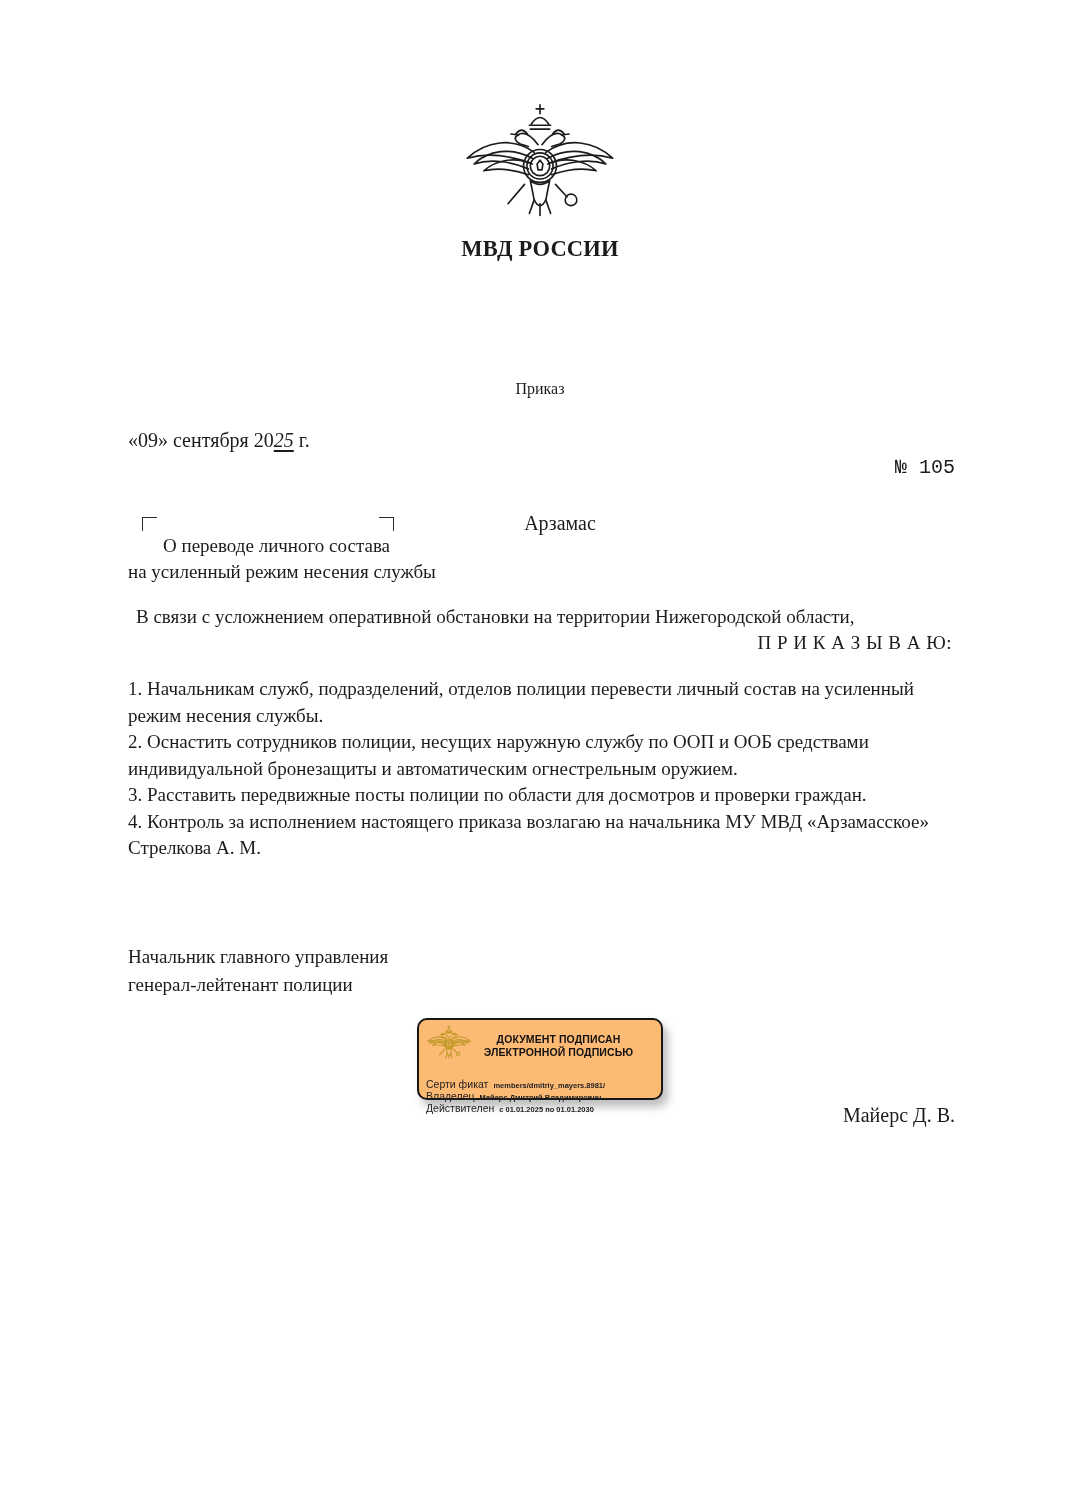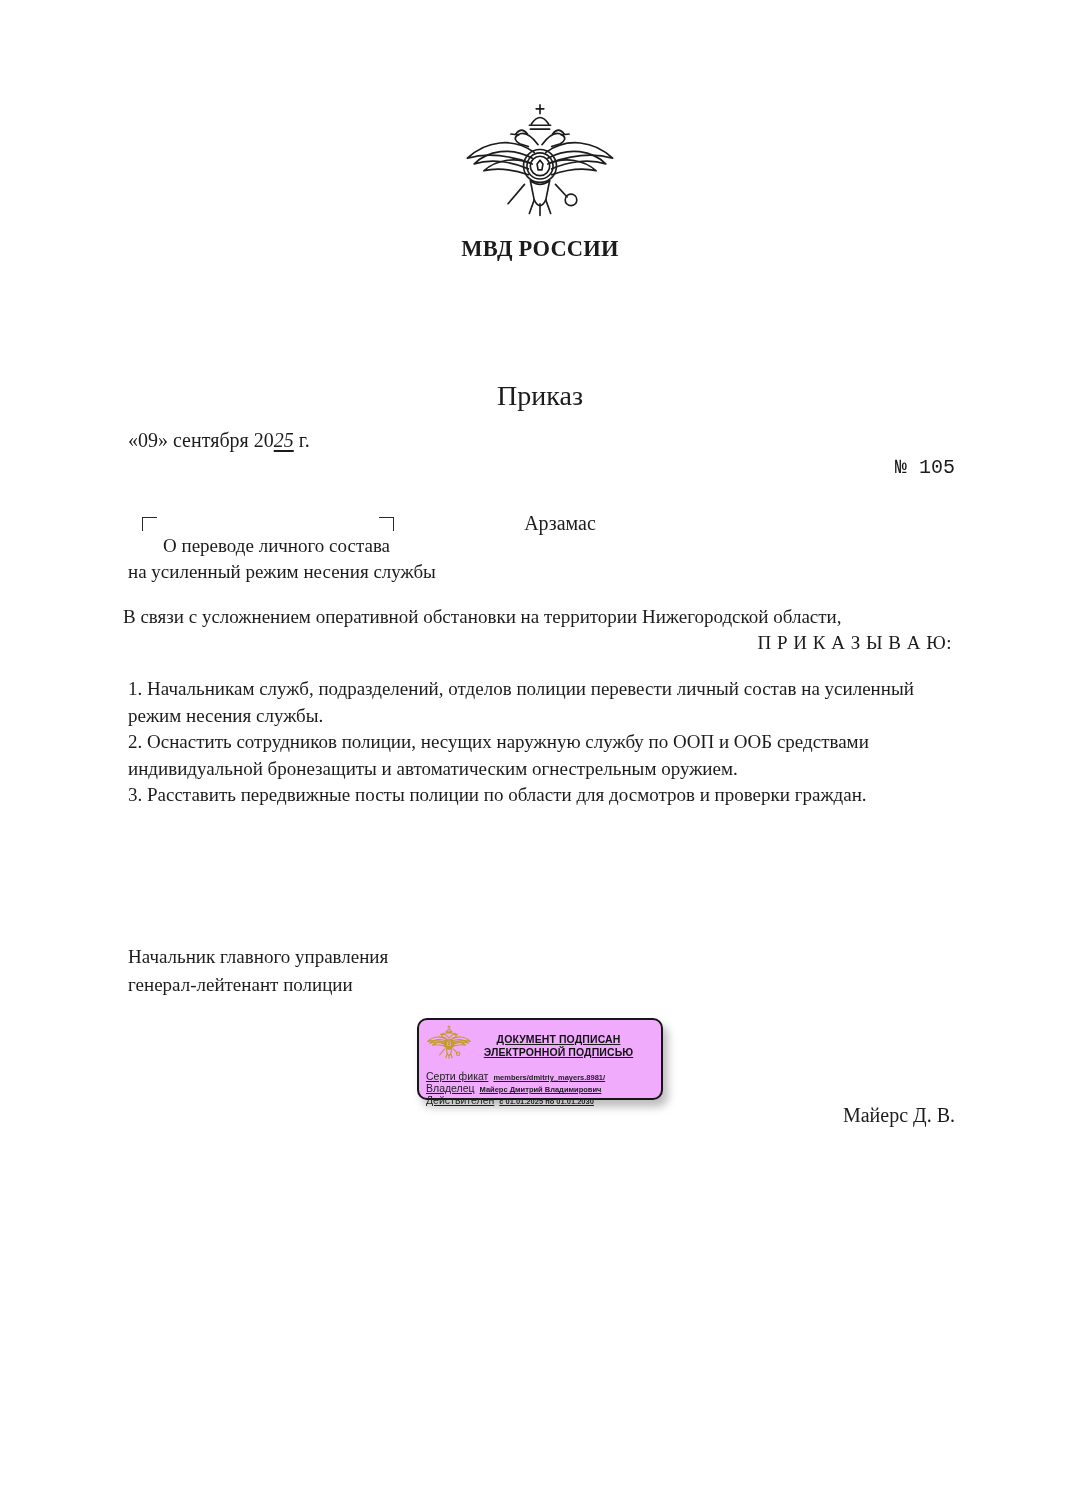--- a/index.html
+++ b/index.html
@@ -14,59 +14,58 @@
   }
   .abs { position: absolute; }
   .centered { left: 0; width: 100%; text-align: center; }
 
   .emblem-main { left: 50%; transform: translateX(-50%); top: 102px; }
 
   .org-line { font-weight: bold; font-size: 22.5px; letter-spacing: 0.2px; }
   .org1 { top: 236px; }
   .org2 { top: 264px; }
 
-  .doc-title { top: 380px; font-size: 28px; }
+  .doc-title { top: 380px; font-size: 16px; }
 
   .date-line { top: 429px; left: 128px; font-size: 20px; }
   .date-line .u { text-decoration: underline; text-underline-offset: 3px; font-style: italic; }
 
   .doc-number { top: 456px; right: 125px; font-size: 20px; font-family: Liberation Mono, monospace; }
 
   .city { top: 512px; font-size: 20px; padding-left: 20px; }
 
   .corner { width: 14px; height: 13px; top: 517px; }
   .corner-left  { left: 142px; border-left: 1.6px solid #2a2a2a; border-top: 1.6px solid #2a2a2a; }
   .corner-right { left: 379px; border-right: 1.6px solid #2a2a2a; border-top: 1.6px solid #2a2a2a; }
 
   .subject1 { top: 535px; left: 163px; font-size: 19px; }
   .subject2 { top: 561px; left: 128px; font-size: 19px; }
 
-  .preamble { top: 606px; left: 123px; width: 824px; font-size: 19px; }
+  .preamble { top: 606px; left: 136px; width: 824px; font-size: 19px; }
   .decree   { top: 632px; left: 128px; width: 824px; text-align: right; font-size: 19px; letter-spacing: 0.5px; }
 
   .items { top: 676px; left: 128px; width: 826px; font-size: 19px; line-height: 26.5px; }
   .items p { margin: 0; }
 
   .sig-lines { top: 943px; left: 128px; font-size: 19px; line-height: 28px; }
 
   .stamp {
     top: 1018px; left: 417px; width: 246px; height: 82px;
-    background: #f0abfc;
+    background: #fdba74;
     border: 2px solid #161616;
     border-radius: 10px;
     box-shadow: 5px 7px 9px rgba(110,110,110,0.45);
     font-family: "Liberation Sans", "DejaVu Sans", sans-serif;
     box-sizing: border-box;
     padding: 5px 22px 4px 7px;
-    text-decoration: underline;
   }
   .stamp-top { display: flex; align-items: center; gap: 6px; }
   .stamp-emblem { flex: 0 0 auto; }
   .stamp-title { flex: 1; text-align: center; font-weight: bold; font-size: 10.5px; line-height: 12.5px; color: #111; letter-spacing: 0.1px; }
-  .stamp-rows { margin-top: 4px; }
+  .stamp-rows { margin-top: 12px; }
   .stamp-row { display: flex; align-items: baseline; gap: 5px; white-space: nowrap; }
   .stamp-label { font-size: 10.5px; color: #222; }
   .stamp-value { font-size: 7.5px; font-weight: bold; color: #222; }
 
   .signer-name { top: 1104px; right: 125px; font-size: 20px; }
 </style>
 </head>
 <body>
 
 <svg width="0" height="0" style="position:absolute">
@@ -132,20 +131,21 @@
   <div class="abs subject1">О переводе личного состава</div>
   <div class="abs subject2">на усиленный режим несения службы</div>
 
   <div class="abs preamble">В связи с усложнением оперативной обстановки на территории Нижегородской области,</div>
   <div class="abs decree">П Р И К А З Ы В А Ю:</div>
 
   <div class="abs items">
     <p>1. Начальникам служб, подразделений, отделов полиции перевести личный состав на усиленный режим несения службы.</p>
     <p>2. Оснастить сотрудников полиции, несущих наружную службу по ООП и ООБ средствами индивидуальной бронезащиты и автоматическим огнестрельным оружием.</p>
     <p>3. Расставить передвижные посты полиции по области для досмотров и проверки  граждан.</p>
+    <p>4. Контроль за исполнением настоящего приказа возлагаю на начальника МУ МВД «Арзамасское» Стрелкова А. М.</p>
   </div>
 
   <div class="abs sig-lines">
     <div>Начальник главного управления</div>
     <div>генерал-лейтенант полиции</div>
   </div>
 
   <div class="abs stamp">
     <div class="stamp-top">
       <div class="stamp-emblem">

